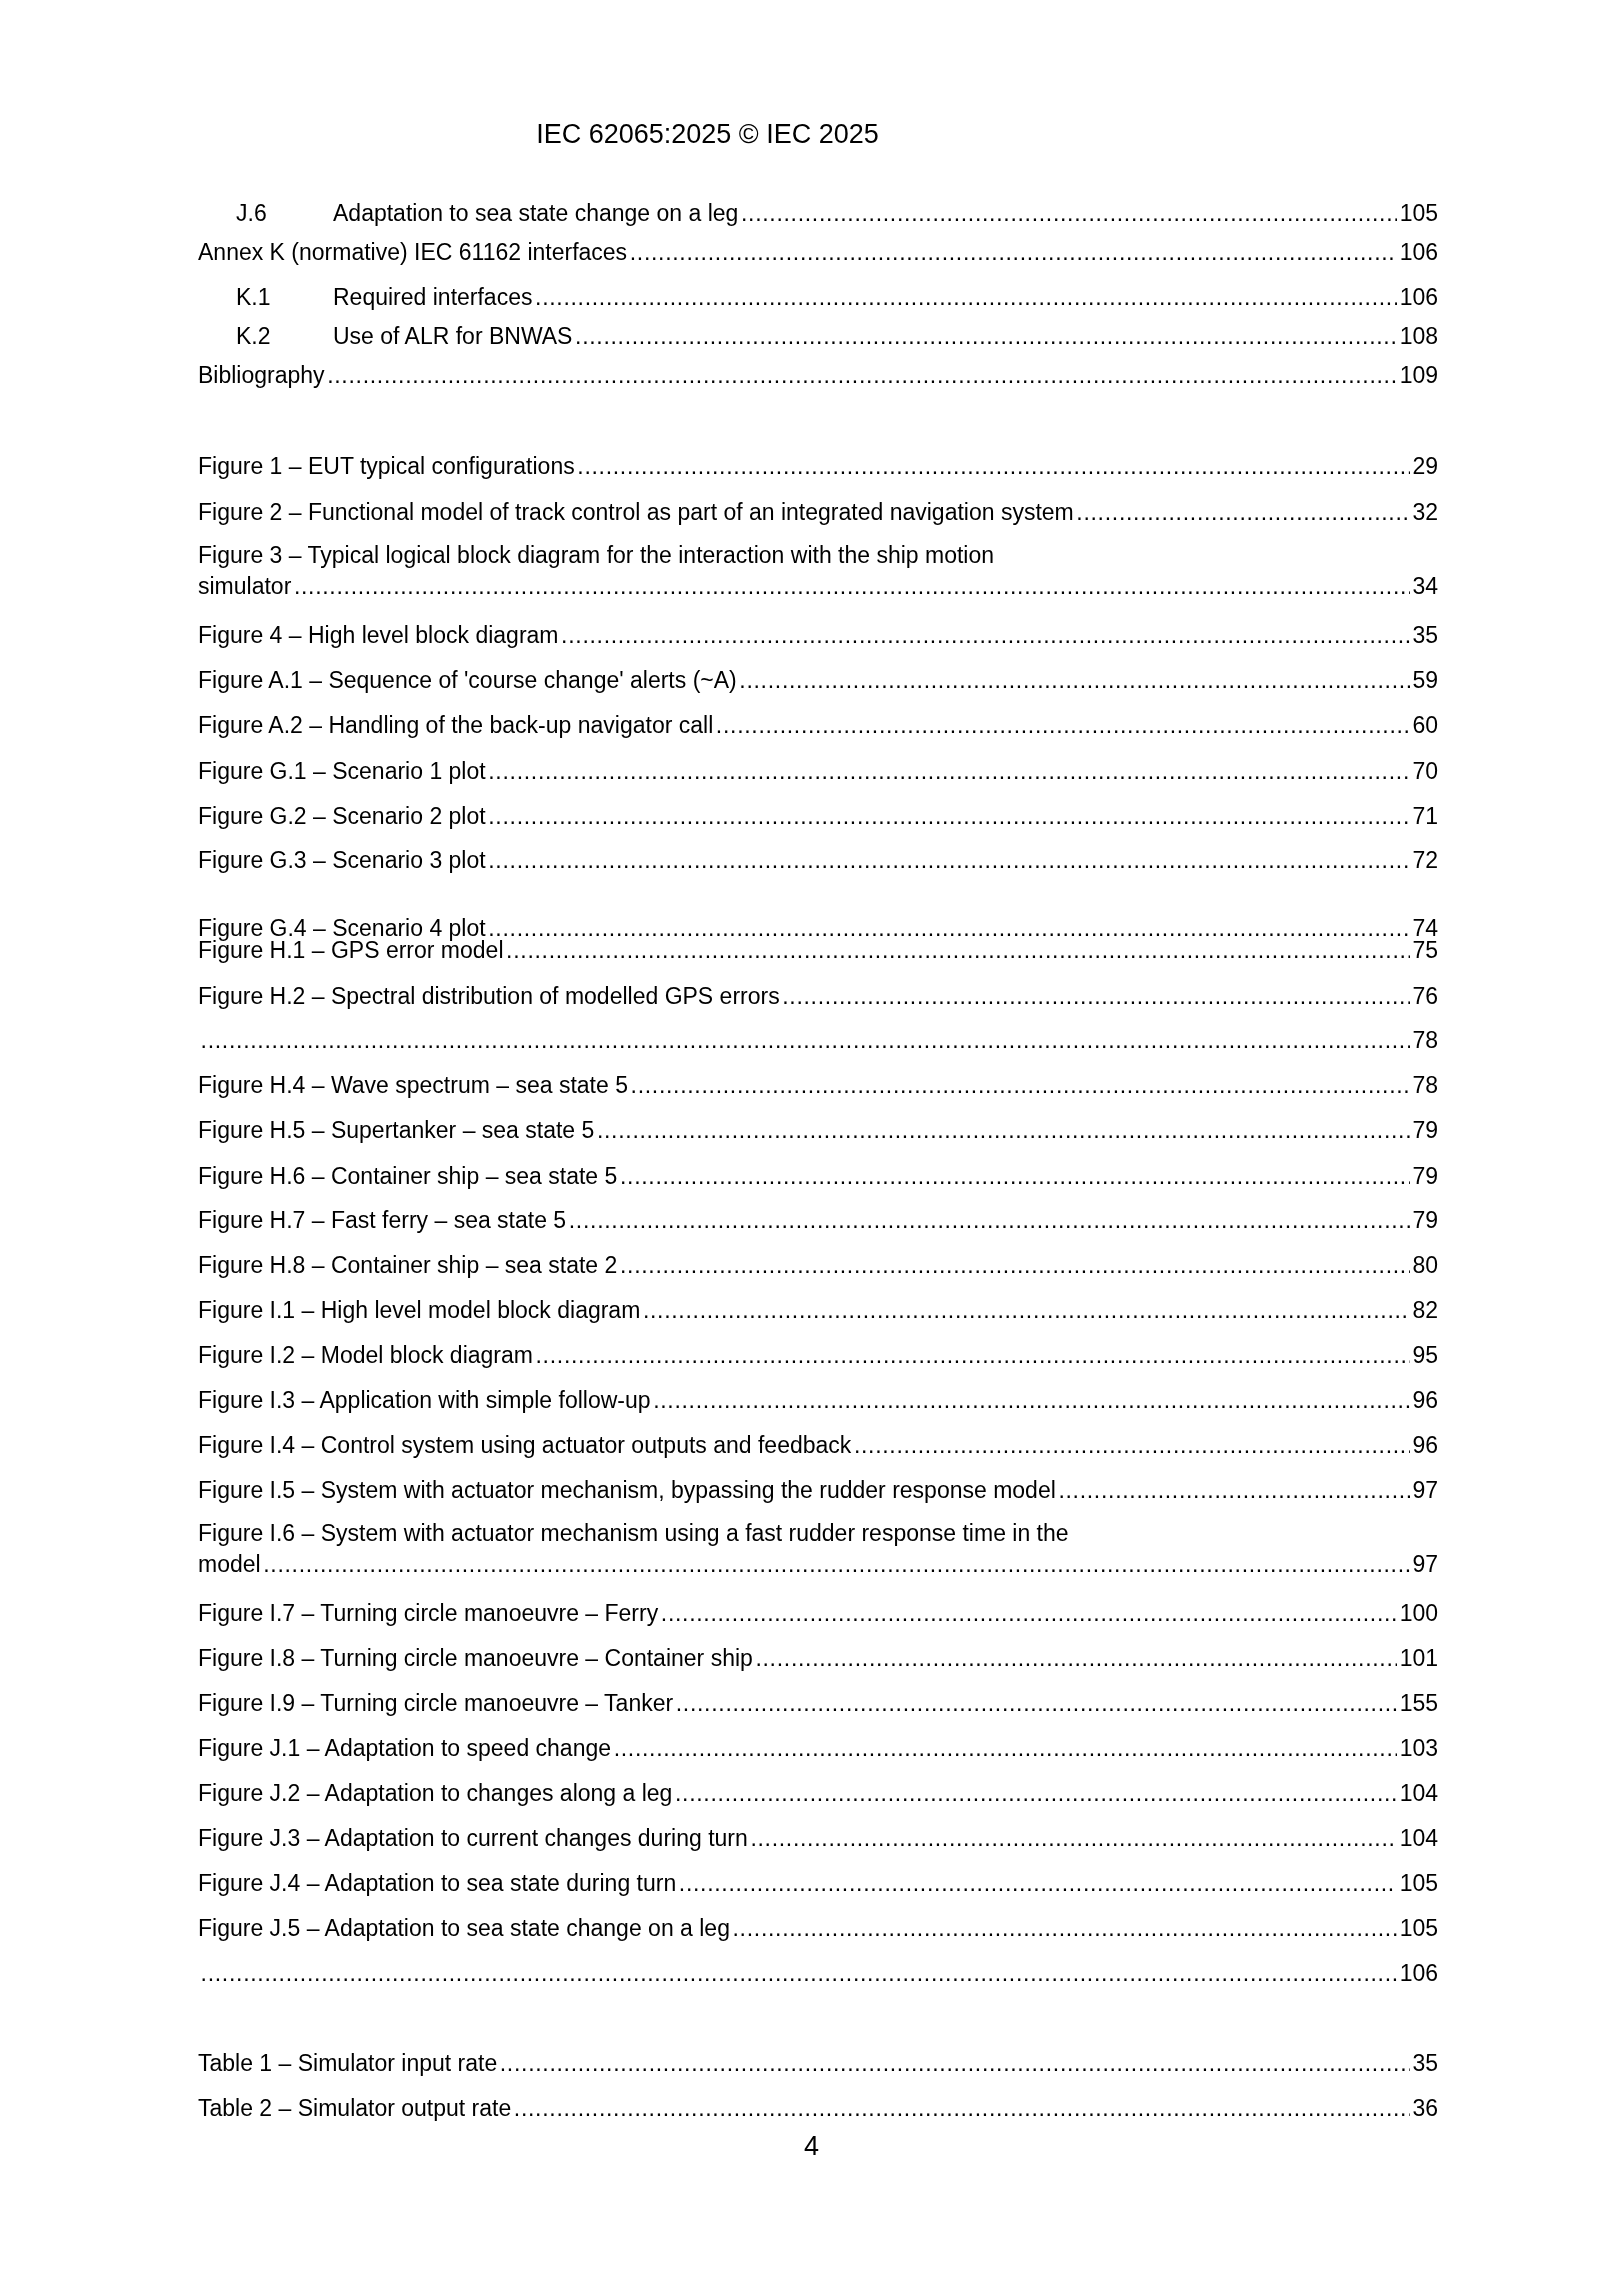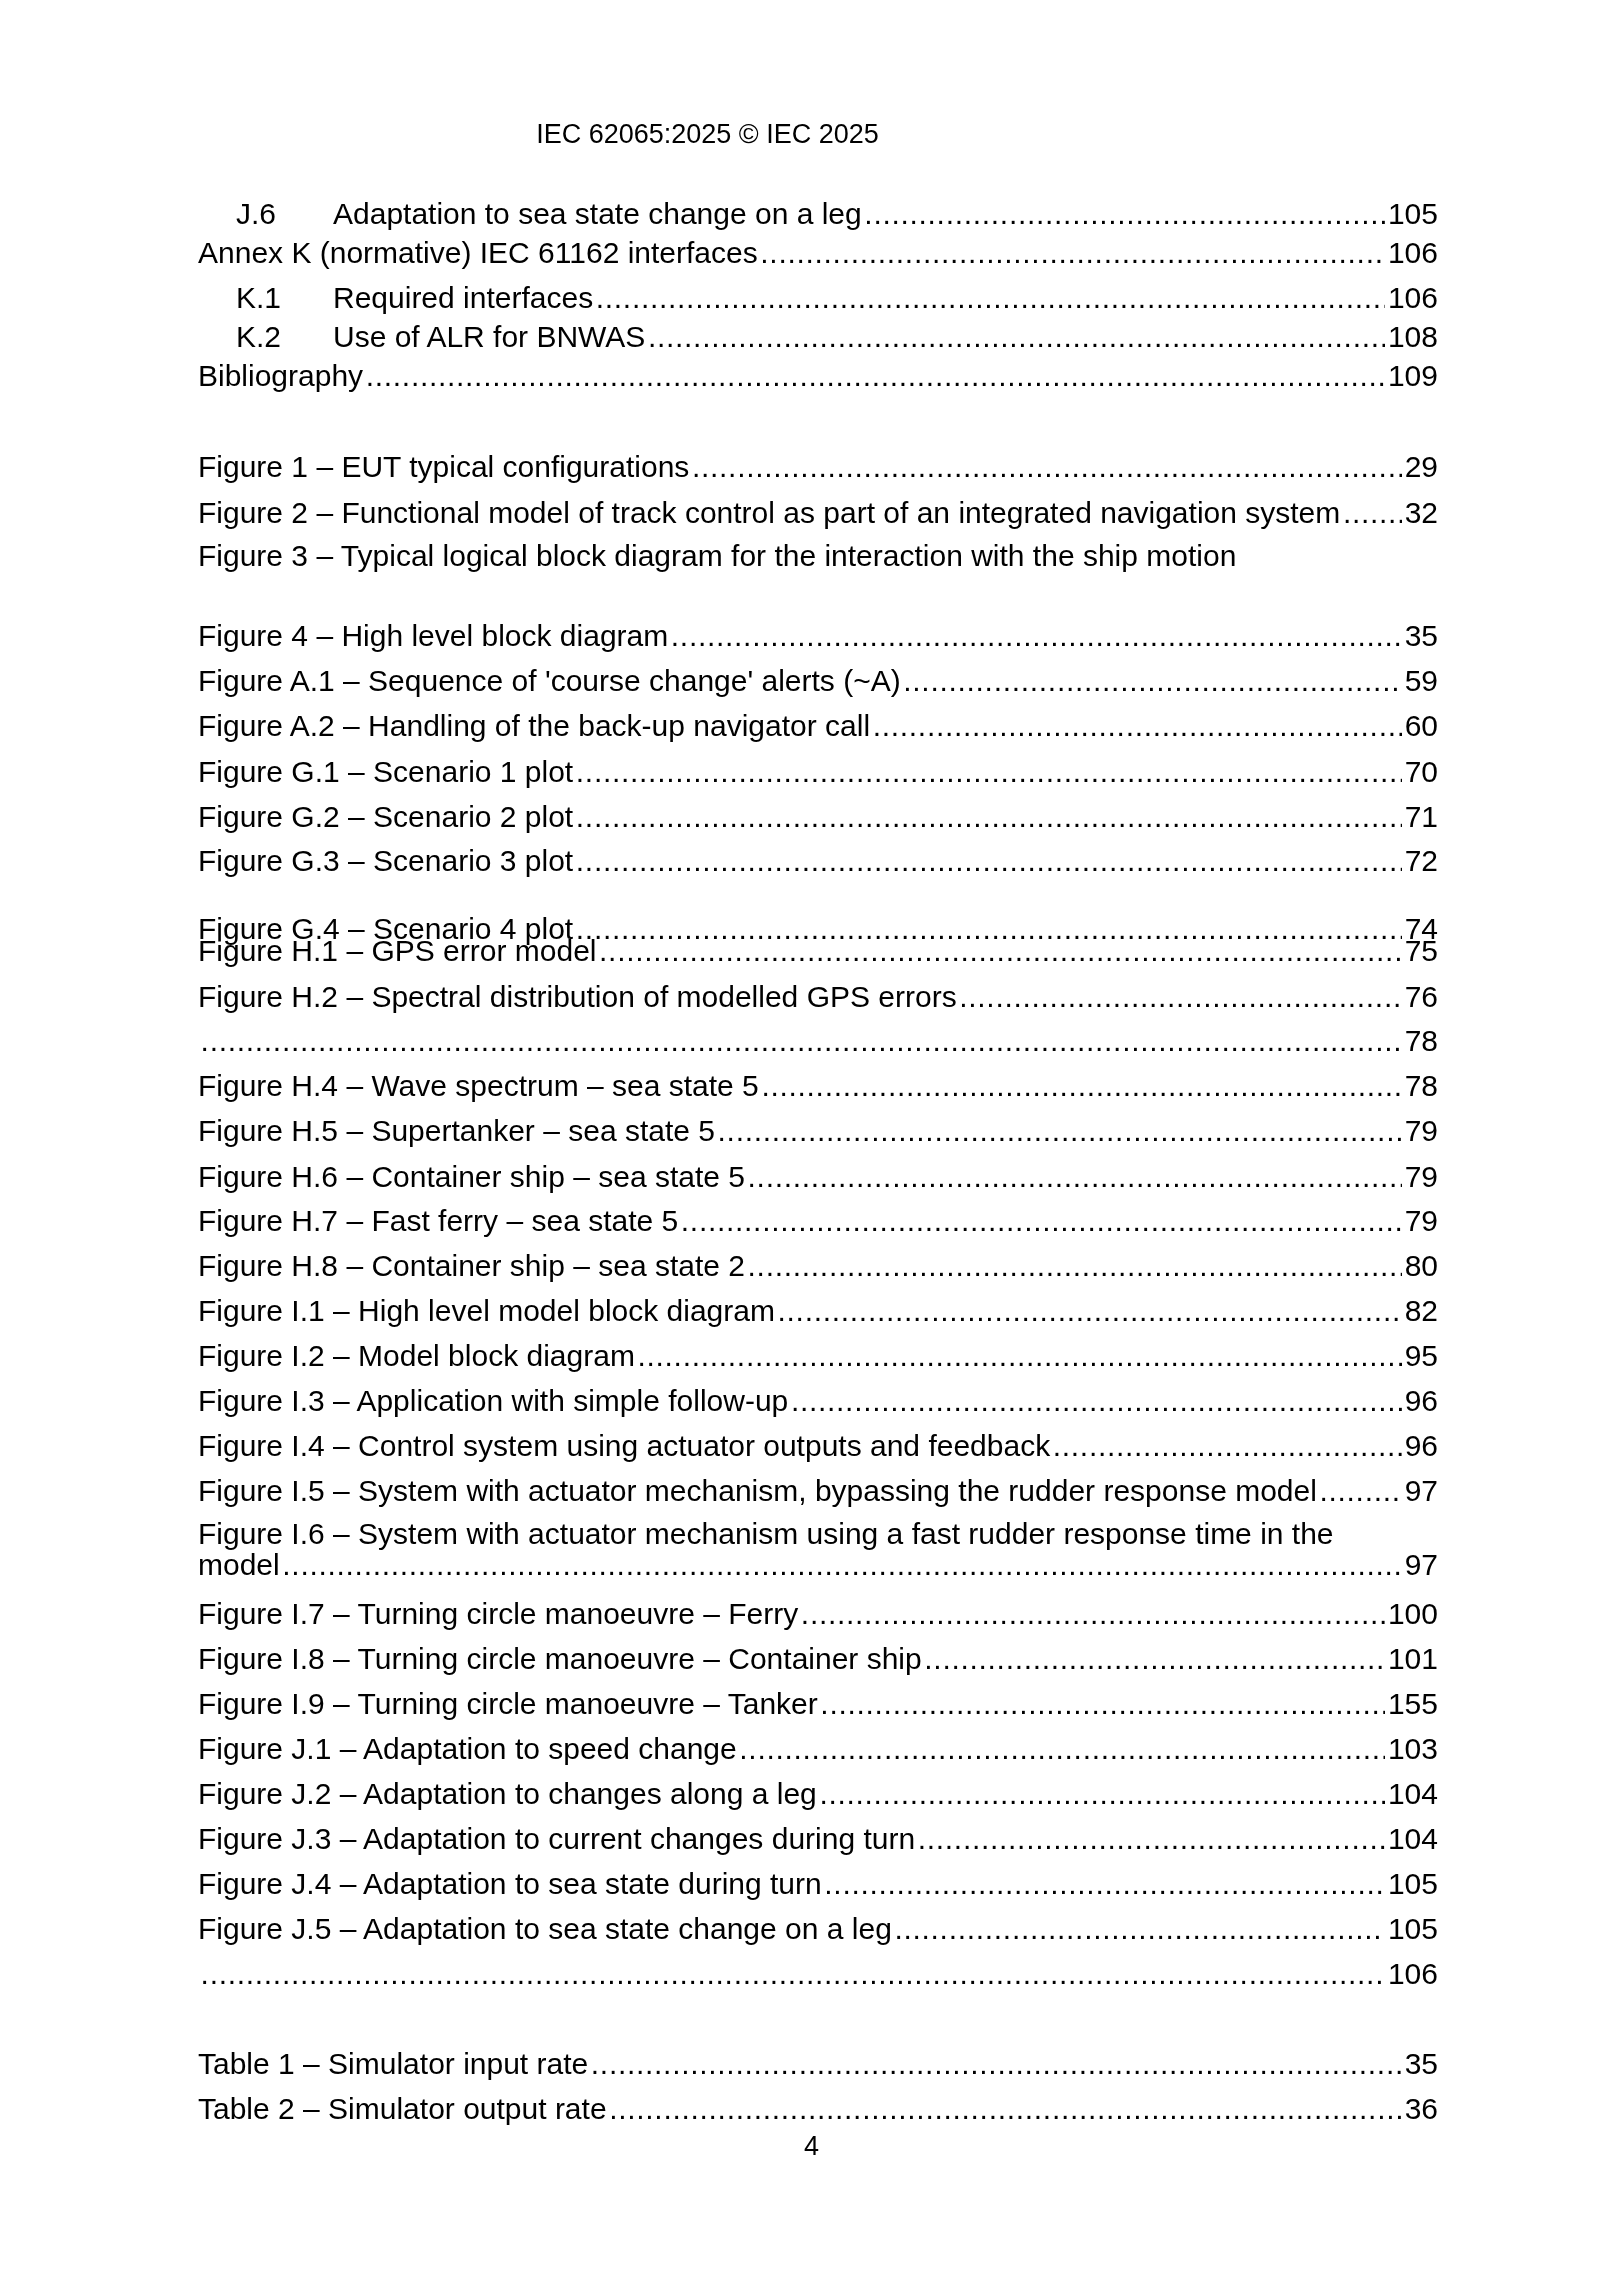--- a/index.html
+++ b/index.html
@@ -1,20 +1,20 @@
 <!DOCTYPE html>
 <html style="font-size:10.5px"><head>
 <meta charset="utf-8">
 <style>
   html, body { margin:0; padding:0; background:#ffffff; }
   body { width:1623px; height:2295px; position:relative; overflow:hidden;
          font-family:"Liberation Sans", sans-serif; color:#000; }
   .header { position:absolute; top:119px; left:0; width:1415px; text-align:center; font-size:27px; }
   .toc { position:absolute; left:198px; width:1240px; }
-  .row { position:absolute; left:0; width:1240px; font-size:30px; line-height:31px; display:flex; align-items:flex-end; }
+  .row { position:absolute; left:0; width:1240px; font-size:23px; line-height:31px; display:flex; align-items:flex-end; }
   .row .num { display:inline-block; width:97px; }
   .row.indent { padding-left:38px; width:1202px; }
   .row .title { white-space:nowrap; }
   .row .dots { flex:1; overflow:hidden; white-space:nowrap; margin:0 2.6px; letter-spacing:0.7px; }
   .row .dots::after { content:"..............................................................................................................................................................................................................................................................................................................................................................................................................................................."; }
   .row .page { white-space:nowrap; }
   .row.two { display:block; }
   .row.two .line1 { white-space:nowrap; }
   .row.two .line2 { display:flex; align-items:flex-end; }
   .pagenum { position:absolute; top:2131px; left:0; width:1623px; text-align:center; font-size:27px; }
@@ -61,20 +61,25 @@
       <span class="dots"></span>
       <span class="page">29</span>
     </div>
   <div class="row" style="top:497px">
       <span class="title">Figure 2 – Functional model of track control as part of an integrated navigation system</span>
       <span class="dots"></span>
       <span class="page">32</span>
     </div>
   <div class="row two" style="top:540px">
     <div class="line1">Figure 3 – Typical logical block diagram for the interaction with the ship motion</div>
+    <div class="line2">
+        <span class="title">simulator</span>
+        <span class="dots"></span>
+        <span class="page">34</span>
+      </div>
   </div>
   <div class="row" style="top:620px">
       <span class="title">Figure 4 – High level block diagram</span>
       <span class="dots"></span>
       <span class="page">35</span>
     </div>
   <div class="row" style="top:665px">
       <span class="title">Figure A.1 – Sequence of 'course change' alerts (~A)</span>
       <span class="dots"></span>
       <span class="page">59</span>

